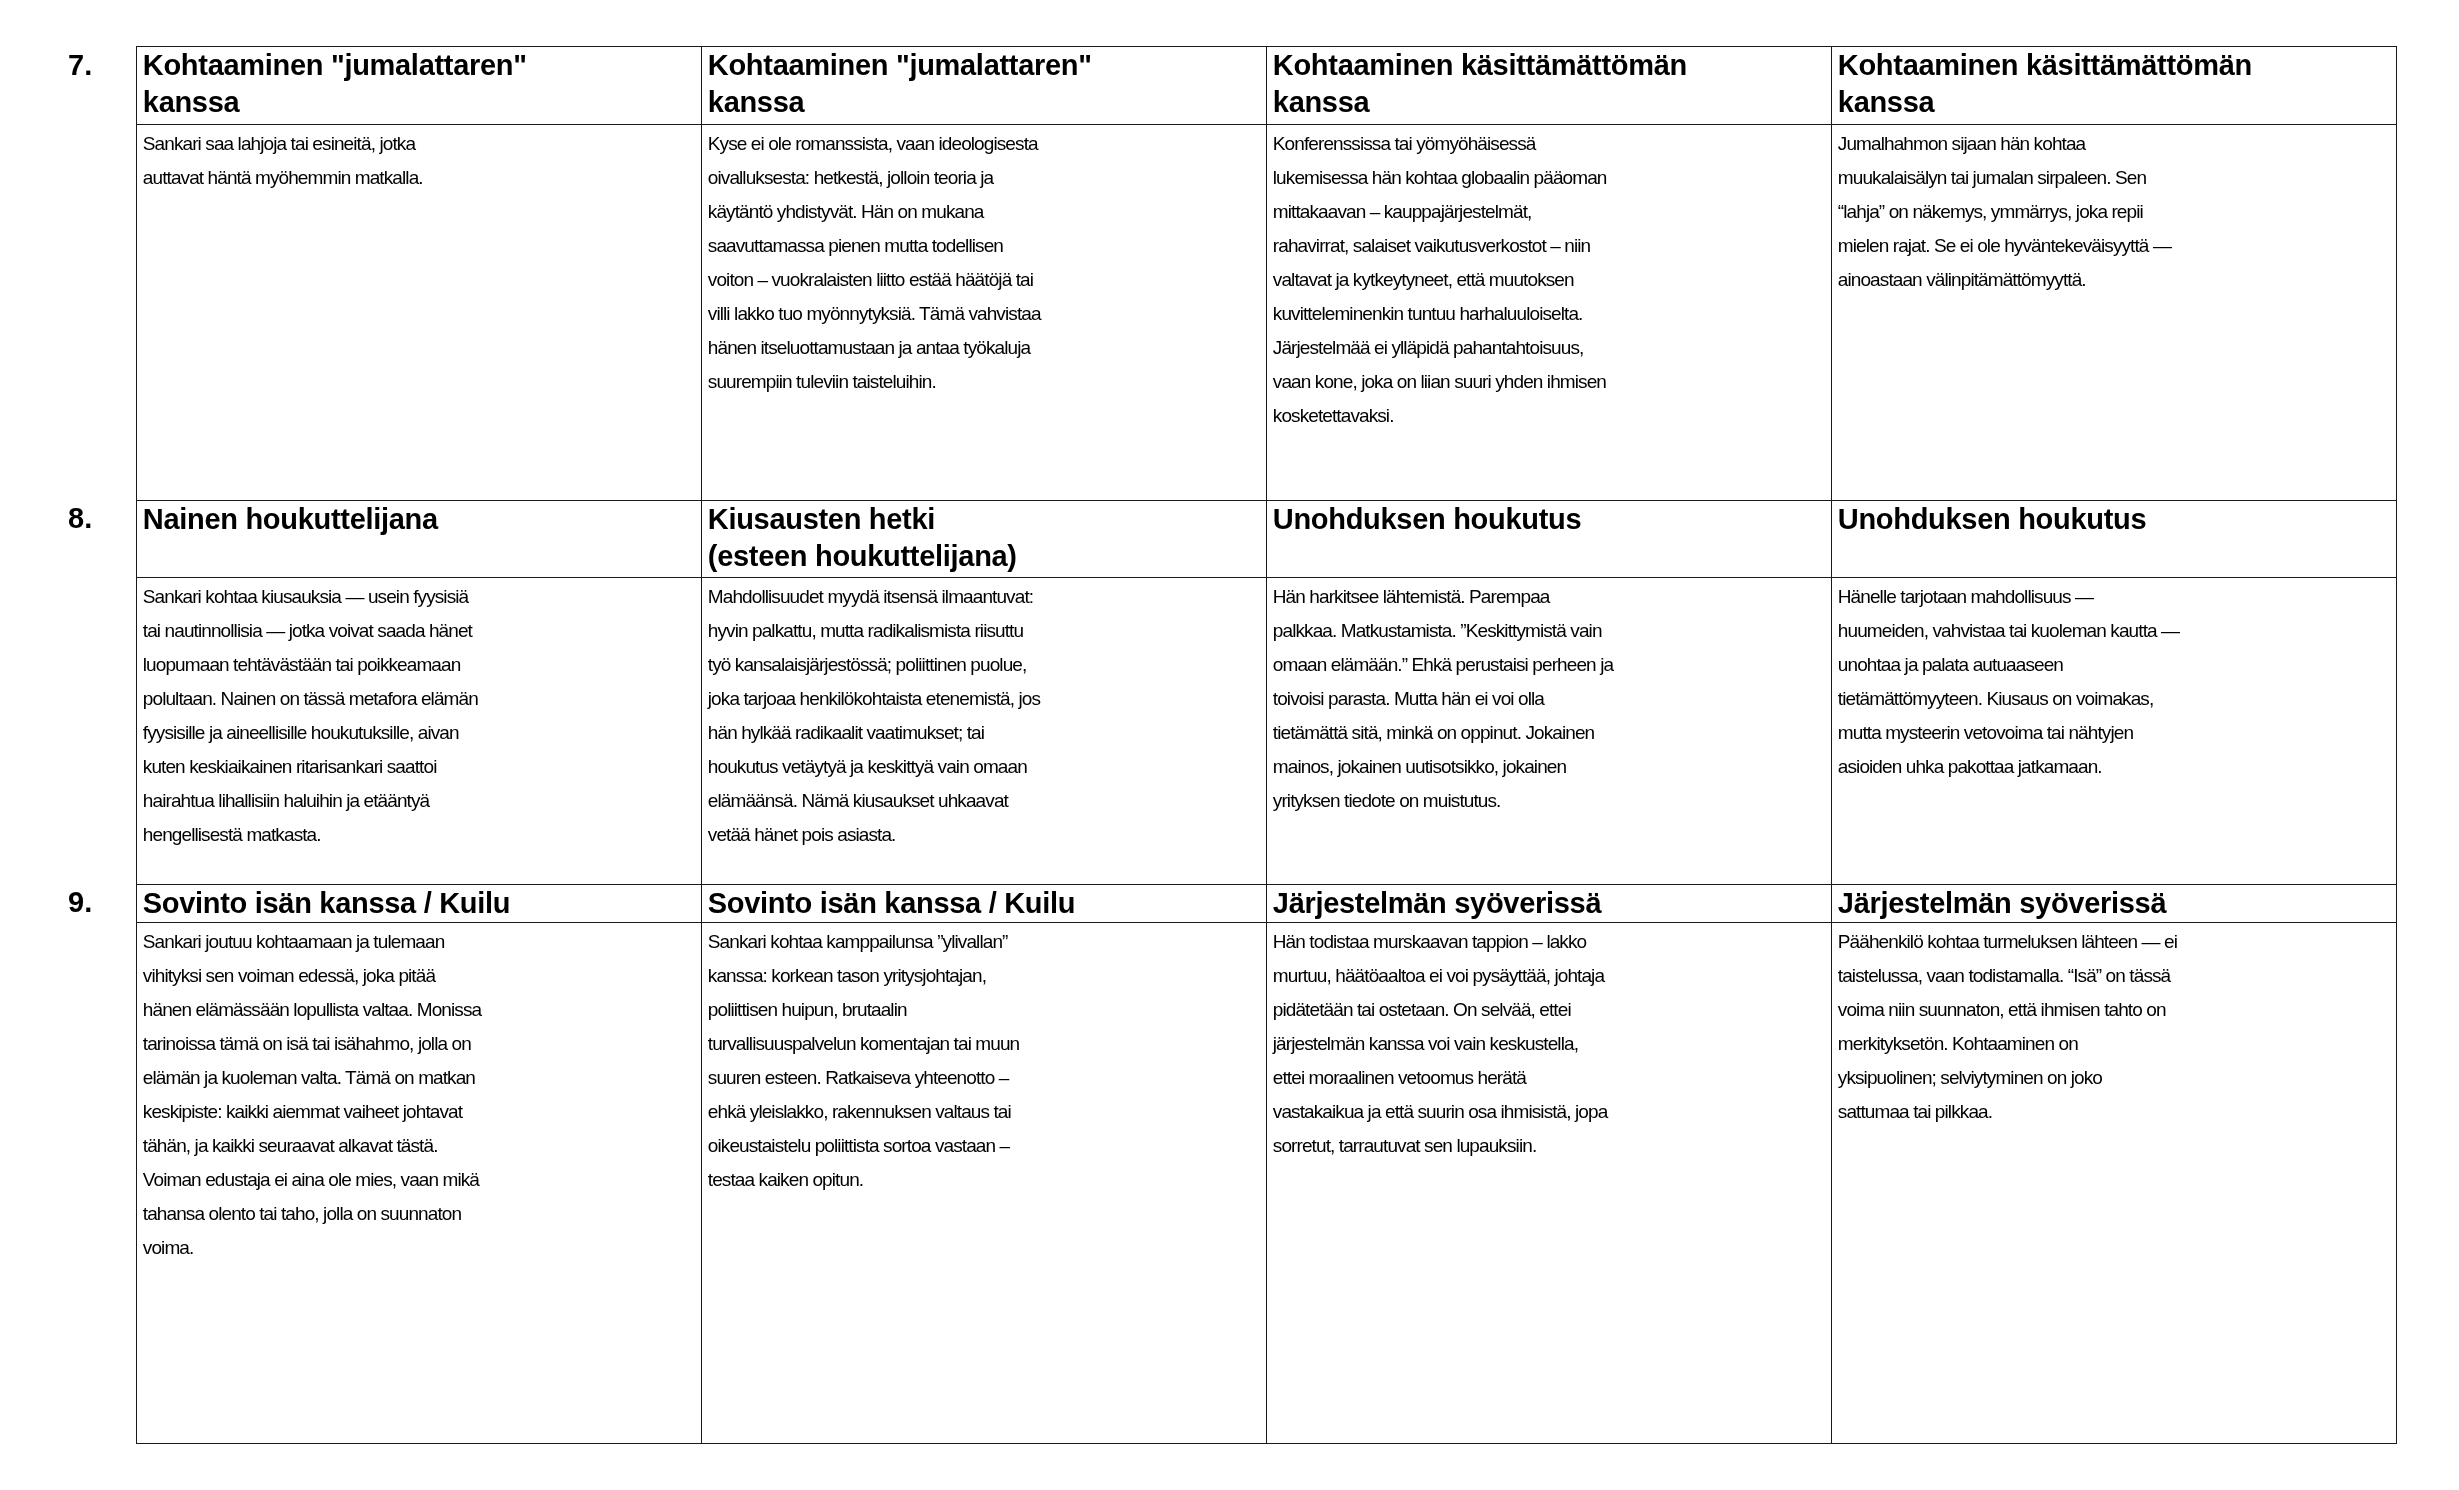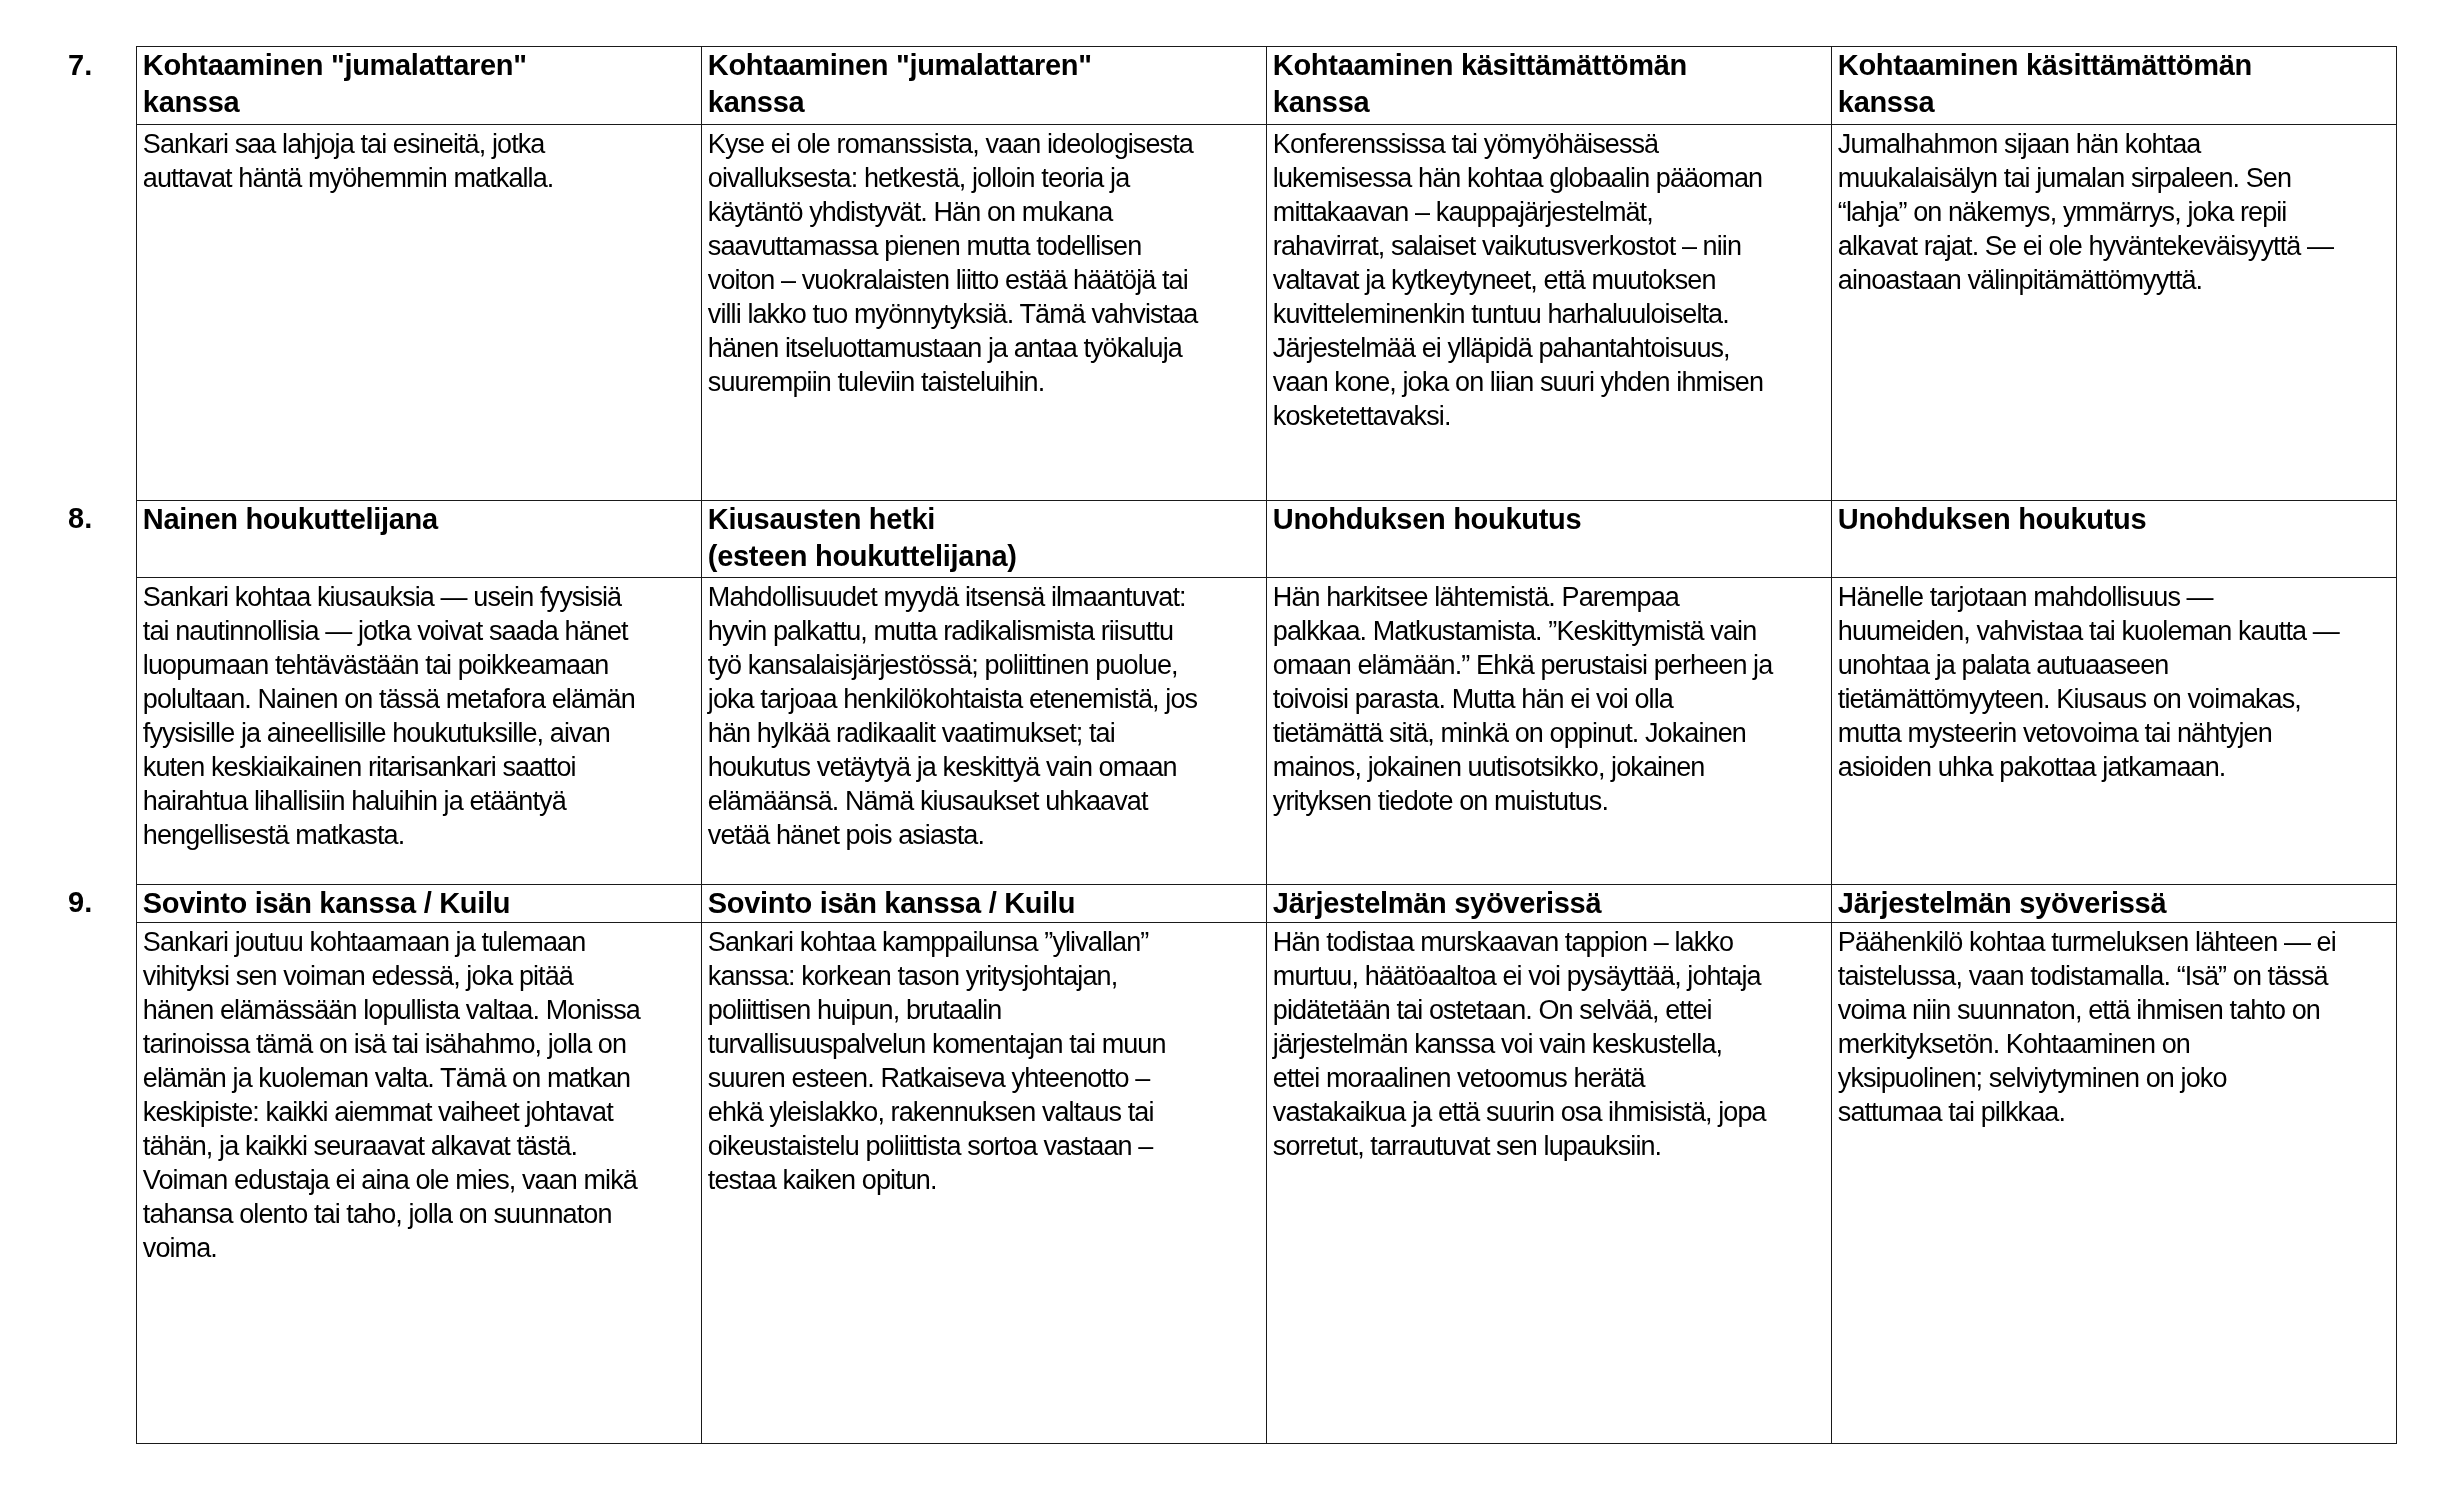--- a/index.html
+++ b/index.html
@@ -13,21 +13,21 @@
     border-collapse: collapse; table-layout: fixed;
   }
   .tbl td {
     border: 1.9px solid #1a1a1a; vertical-align: top; padding: 0 5.8px; width: 565px; box-sizing: border-box;
   }
   .hdr {
     font-family: "Liberation Sans", sans-serif; font-weight: bold; font-size: 29px; line-height: 37px;
     white-space: pre-line; letter-spacing: -0.3px;
   }
   .bodytxt {
-    font-family: "Liberation Sans", sans-serif; font-size: 27px; line-height: 34px;
+    font-family: "Liberation Sans", sans-serif; font-size: 19px; line-height: 34px;
     white-space: pre-line; letter-spacing: -0.9px; padding-top: 1.9px;
   }
   tr.h7 td { height: 78px; }
   tr.b7 td { height: 376px; }
   tr.h8 td { height: 77px; margin-left: 28px; }
   tr.b8 td { height: 307px; }
   tr.h9 td { height: 38px; }
   tr.b9 td { height: 521px; margin-left: 40px; }
 </style>
 </head>
@@ -80,21 +80,21 @@
 valtavat ja kytkeytyneet, että muutoksen
 kuvitteleminenkin tuntuu harhaluuloiselta.
 Järjestelmää ei ylläpidä pahantahtoisuus,
 vaan kone, joka on liian suuri yhden ihmisen
 kosketettavaksi.</div>
         </td>
       <td>
           <div class="bodytxt">Jumalhahmon sijaan hän kohtaa
 muukalaisälyn tai jumalan sirpaleen. Sen
 “lahja” on näkemys, ymmärrys, joka repii
-alkavat rajat. Se ei ole hyväntekeväisyyttä —
+mielen rajat. Se ei ole hyväntekeväisyyttä —
 ainoastaan välinpitämättömyyttä.</div>
         </td>
     </tr>
     <tr class="h8">
       <td>
           <div class="hdr">Nainen houkuttelijana</div>
         </td>
       <td>
           <div class="hdr">Kiusausten hetki
 (esteen houkuttelijana)</div>

